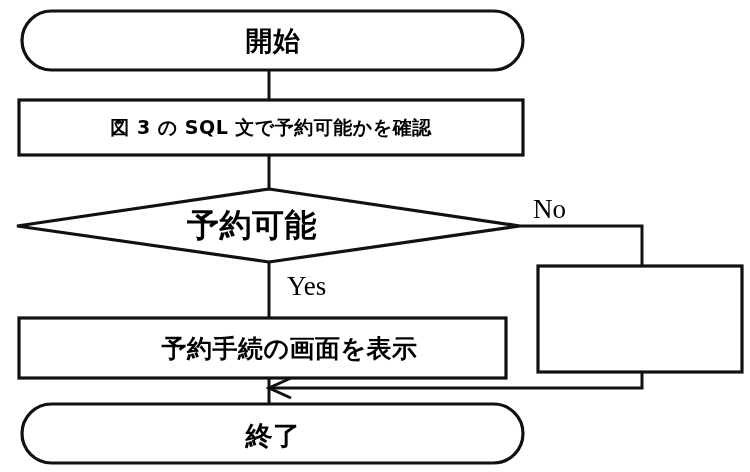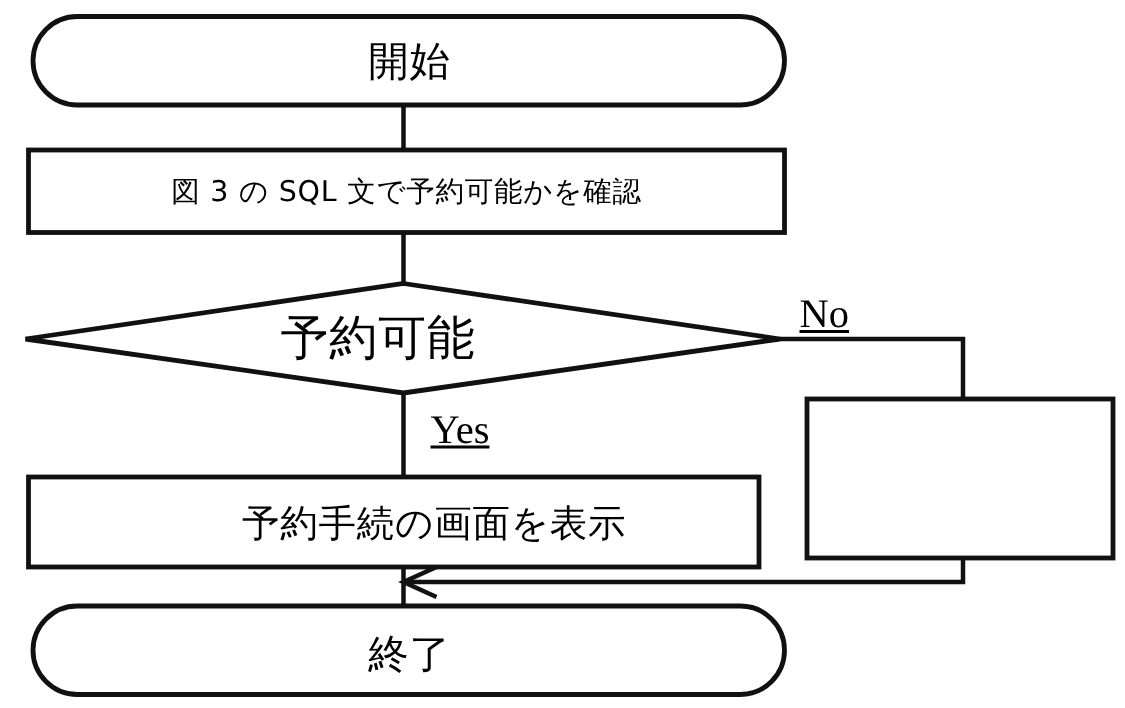--- a/index.html
+++ b/index.html
@@ -50,29 +50,28 @@
     display: flex;
     align-items: center;
     justify-content: center;
     text-align: center;
     color: #000000;
     white-space: pre-line;
     letter-spacing: 0.5px;
   }
   .jp {
     font-family: "DejaVu Sans", "Liberation Sans", sans-serif;
-    font-weight: 400;
+    font-weight: 700;
   }
   .edge-label {
     position: absolute;
     color: #000000;
     font-family: "Liberation Serif", "DejaVu Serif", serif;
     line-height: 1;
     white-space: nowrap;
-    text-decoration: underline;
   }
   .label-start   { left: 22px;  top: 11px;  width: 502px; height: 60px;  font-size: 27px; }
   .label-check   { left: 19px;  top: 100px; width: 504px; height: 55px;  font-size: 19px; }
   .label-decision{ left: 104px; top: 200px; width: 296px; height: 52px;  font-size: 32px; }
   .label-yesbox  { left: 19px;  top: 318px; width: 541px; height: 60px;  font-size: 25px; border-radius: 23px; }
   .label-nobox   { left: 540px; top: 268px; width: 200px; height: 104px; font-size: 24px;
                    line-height: 1.12; }
   .label-end     { left: 22px;  top: 404px; width: 502px; height: 63px;  font-size: 27px; }
   .label-no      { left: 533px; top: 196px; font-size: 27px; }
   .label-yes     { left: 287px; top: 273px; font-size: 27px; }

